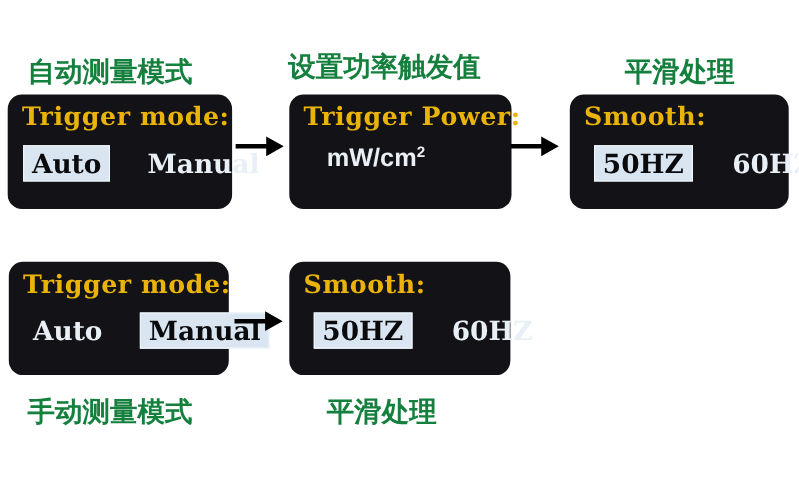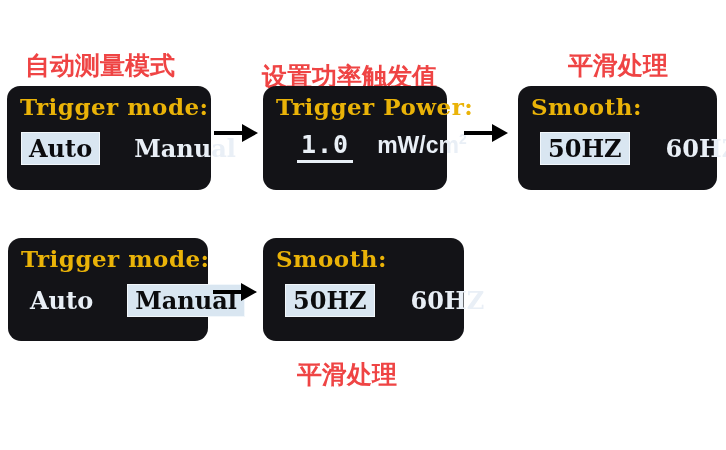--- a/index.html
+++ b/index.html
@@ -12,21 +12,21 @@
     overflow: hidden;
     font-family: "DejaVu Sans", "Liberation Sans", sans-serif;
   }
 
   
   .cn-label {
     position: absolute;
     font-family: "DejaVu Sans", "Liberation Sans", sans-serif;
     font-size: 25px;
     font-weight: bold;
-    color: #ef4444;
+    color: #15803d;
     letter-spacing: 0px;
     white-space: nowrap;
     line-height: 30px;
   }
 
   
   .screen {
     position: absolute;
     background: #131317;
     border-radius: 13px;
@@ -96,27 +96,27 @@
   
   .arrow {
     position: absolute;
     width: 44px;
     height: 24px;
   }
   .arrow svg { display: block; width: 100%; height: 100%; }
 
   
   #label-auto   { left: 25px;  top: 51px; }
-  #label-power  { left: 262px; top: 62px; }
+  #label-power  { left: 262px; top: 46px; }
   #label-smooth-top { left: 568px; top: 51px; }
   #label-manual { left: 25px;  top: 360px; }
   #label-smooth-bottom { left: 297px; top: 360px; }
 
   #screen-auto    { left: 7px;   top: 86px;  width: 204px; height: 104px; }
-  #screen-power   { left: 263px; top: 86px;  width: 184px; height: 104px; }
+  #screen-power   { left: 263px; top: 86px;  width: 202px; height: 104px; }
   #screen-smooth1 { left: 518px; top: 86px;  width: 199px; height: 104px; }
   #screen-manual  { left: 8px;   top: 238px; width: 200px; height: 103px; }
   #screen-smooth2 { left: 263px; top: 238px; width: 201px; height: 103px; }
 
   #arrow-1 { left: 214px; top: 121px; }
   #arrow-2 { left: 464px; top: 121px; }
   #arrow-3 { left: 213px; top: 280px; }
 </style>
 </head>
 <body>
@@ -137,21 +137,20 @@
 
   <div class="arrow" id="arrow-1">
     <svg viewBox="0 0 44 24" xmlns="http://www.w3.org/2000/svg" aria-hidden="true">
       <path d="M0 10 H28 V3 L44 12 L28 21 V14 H0 Z" fill="#000000"></path>
     </svg>
   </div>
 
   <div class="screen" id="screen-power">
     <div class="screen-title">Trigger Power:</div>
     <div class="pow-row">
-      <span class="pow-value">1.0</span>
       <span class="pow-unit"><span>mW/cm</span><sup>2</sup></span>
     </div>
   </div>
 
   <div class="arrow" id="arrow-2">
     <svg viewBox="0 0 44 24" xmlns="http://www.w3.org/2000/svg" aria-hidden="true">
       <path d="M0 10 H28 V3 L44 12 L28 21 V14 H0 Z" fill="#000000"></path>
     </svg>
   </div>
 
@@ -178,15 +177,16 @@
   </div>
 
   <div class="screen" id="screen-smooth2">
     <div class="screen-title">Smooth:</div>
     <div class="opts opts-smooth">
       <span class="opt selected">50HZ</span>
       <span class="opt">60HZ</span>
     </div>
   </div>
 
+  <div class="cn-label" id="label-manual">手动测量模式</div>
   <div class="cn-label" id="label-smooth-bottom">平滑处理</div>
 
 </div>
 
 </body></html>

